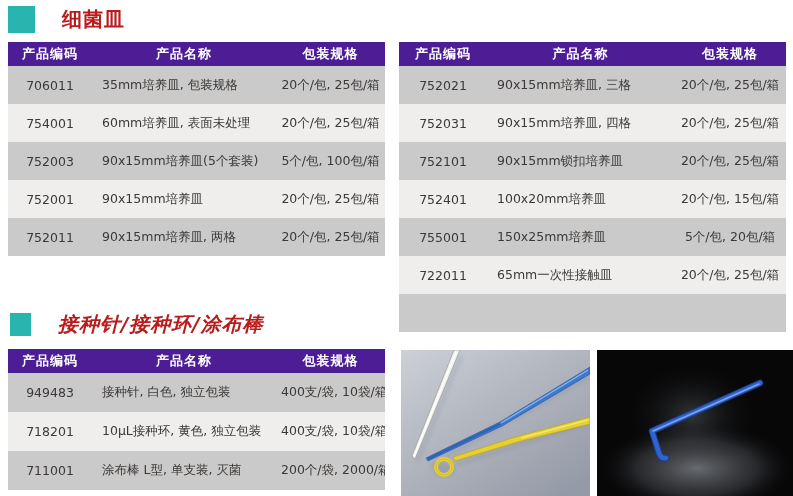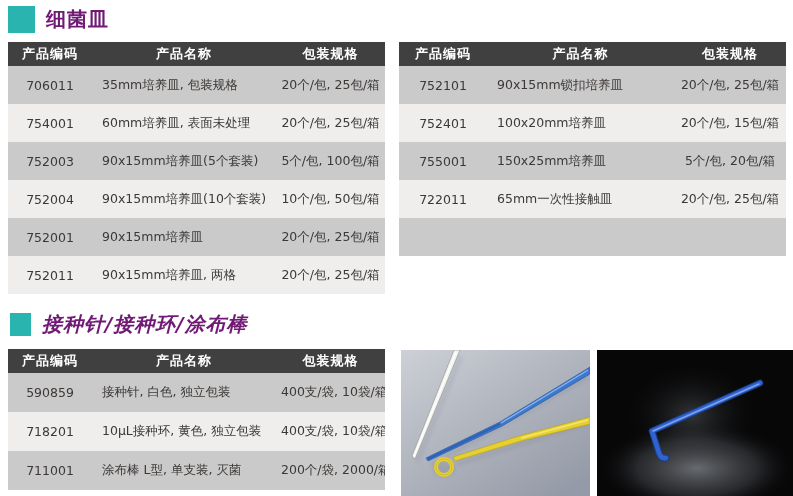--- a/index.html
+++ b/index.html
@@ -3,25 +3,25 @@
 <meta charset="utf-8">
 <style>
   html,body{margin:0;padding:0;}
   body{
     width:793px;height:496px;position:relative;overflow:hidden;
     background:#ffffff;
     font-family:"DejaVu Sans","Liberation Sans",sans-serif;
   }
   .section-title{position:absolute;display:flex;align-items:center;}
   .title-square{background:#29b4b0;display:inline-block;}
-  .title-text{font-weight:bold;color:#701a75;font-size:20px;letter-spacing:1px;}
+  .title-text{font-weight:bold;color:#b91c1c;font-size:20px;letter-spacing:1px;margin-left:16px;}
 
   table.product-table{border-collapse:collapse;table-layout:fixed;position:absolute;}
   table.product-table th{
-    background:#404040;color:#ffffff;font-size:13px;font-weight:bold;
+    background:#4c1d95;color:#ffffff;font-size:13px;font-weight:bold;
     height:24px;padding:0;text-align:center;letter-spacing:1px;
   }
   table.product-table td{
     font-size:12.5px;color:#3c3836;height:28px;padding:5px;text-align:center;
     overflow:hidden;white-space:nowrap;
   }
   #table3 td{height:29px;}
   table.product-table td:nth-child(2){text-align:left;padding-left:10px;}
   table.product-table tbody tr:nth-child(odd) td{background:#cacaca;}
   table.product-table tbody tr:nth-child(even) td{background:#efeeed;}
@@ -71,25 +71,20 @@
         <td>754001</td>
         <td>60mm培养皿, 表面未处理</td>
         <td>20个/包, 25包/箱</td>
       </tr>
       <tr>
         <td>752003</td>
         <td>90x15mm培养皿(5个套装)</td>
         <td>5个/包, 100包/箱</td>
       </tr>
       <tr>
-        <td>752004</td>
-        <td>90x15mm培养皿(10个套装)</td>
-        <td>10个/包, 50包/箱</td>
-      </tr>
-      <tr>
         <td>752001</td>
         <td>90x15mm培养皿</td>
         <td>20个/包, 25包/箱</td>
       </tr>
       <tr>
         <td>752011</td>
         <td>90x15mm培养皿, 两格</td>
         <td>20个/包, 25包/箱</td>
       </tr>
     </tbody>
@@ -103,20 +98,30 @@
     </colgroup>
   <thead>
     <tr>
       <th>产品编码</th>
       <th>产品名称</th>
       <th>包装规格</th>
     </tr>
   </thead>
   <tbody>
       <tr>
+        <td>752021</td>
+        <td>90x15mm培养皿, 三格</td>
+        <td>20个/包, 25包/箱</td>
+      </tr>
+      <tr>
+        <td>752031</td>
+        <td>90x15mm培养皿, 四格</td>
+        <td>20个/包, 25包/箱</td>
+      </tr>
+      <tr>
         <td>752101</td>
         <td>90x15mm锁扣培养皿</td>
         <td>20个/包, 25包/箱</td>
       </tr>
       <tr>
         <td>752401</td>
         <td>100x20mm培养皿</td>
         <td>20个/包, 15包/箱</td>
       </tr>
       <tr>
@@ -150,21 +155,21 @@
     </colgroup>
   <thead>
     <tr>
       <th>产品编码</th>
       <th>产品名称</th>
       <th>包装规格</th>
     </tr>
   </thead>
   <tbody>
       <tr>
-        <td>590859</td>
+        <td>949483</td>
         <td>接种针, 白色, 独立包装</td>
         <td>400支/袋, 10袋/箱</td>
       </tr>
       <tr>
         <td>718201</td>
         <td>10μL接种环, 黄色, 独立包装</td>
         <td>400支/袋, 10袋/箱</td>
       </tr>
       <tr>
         <td>711001</td>

